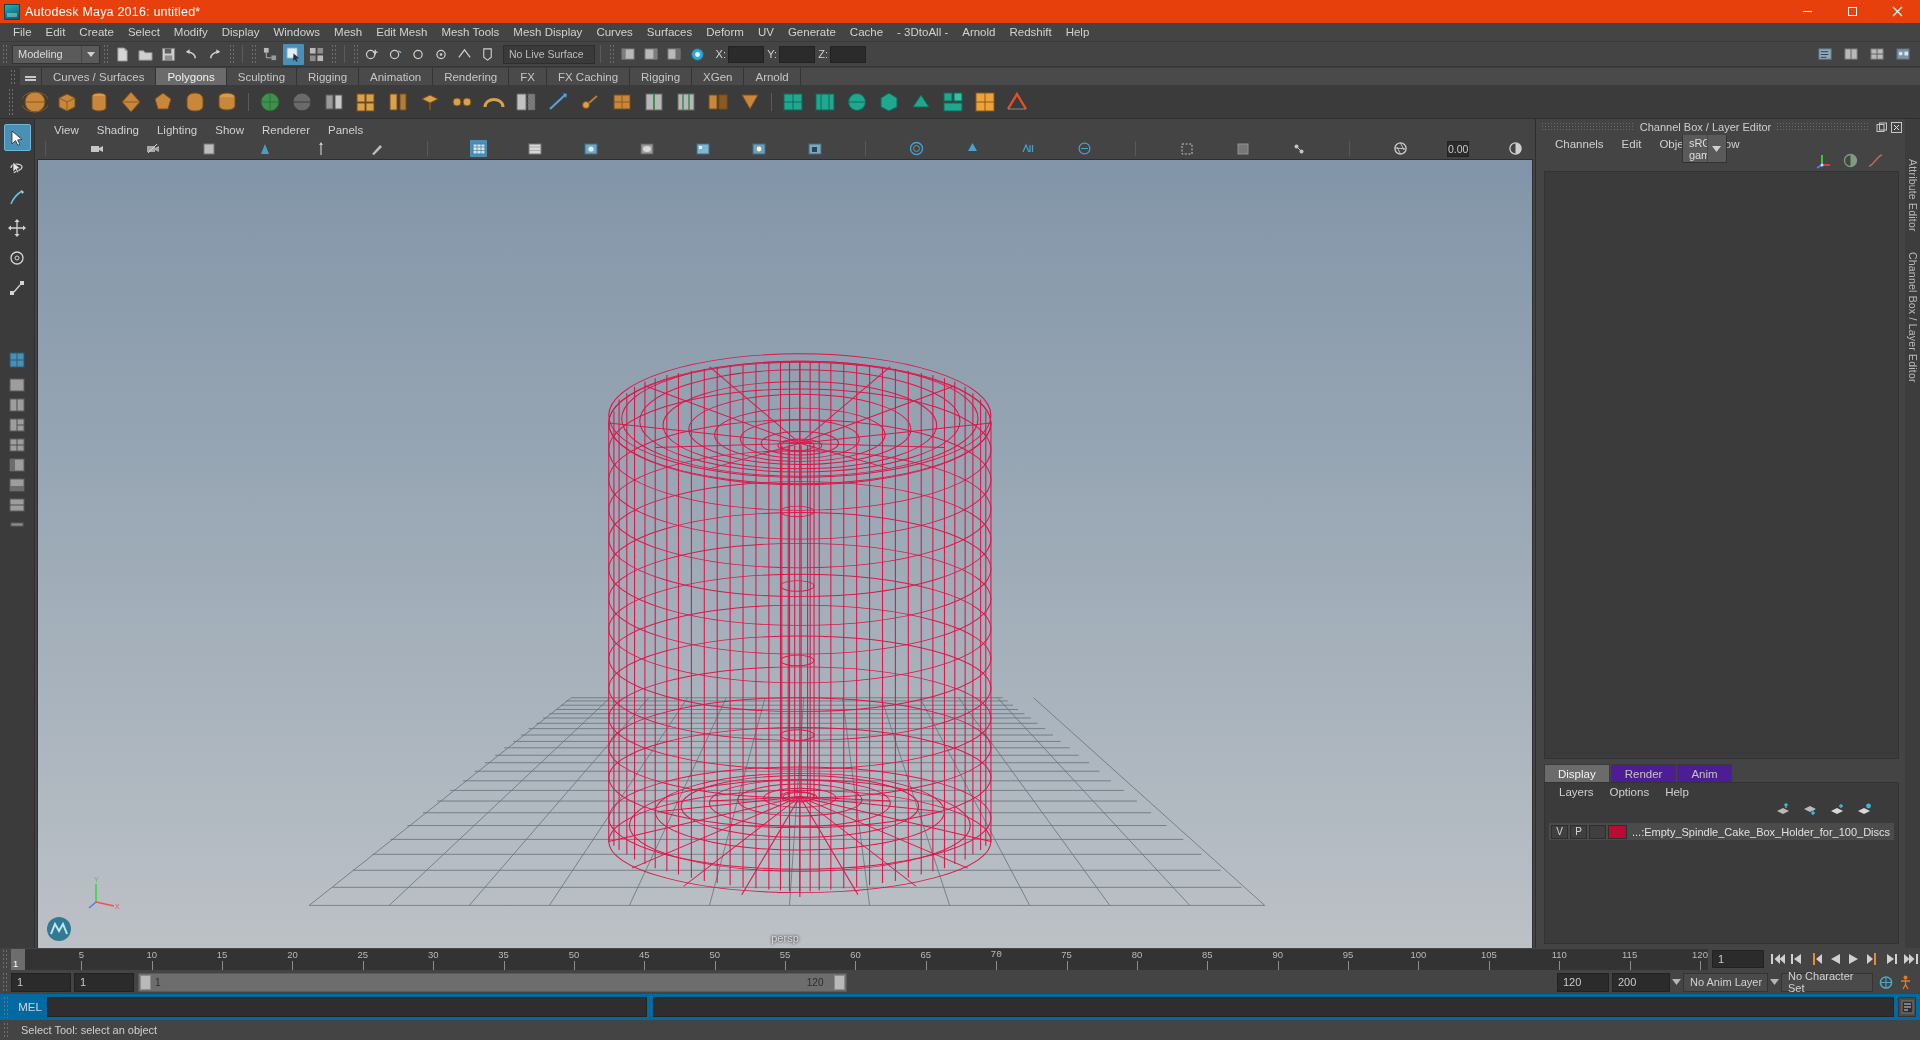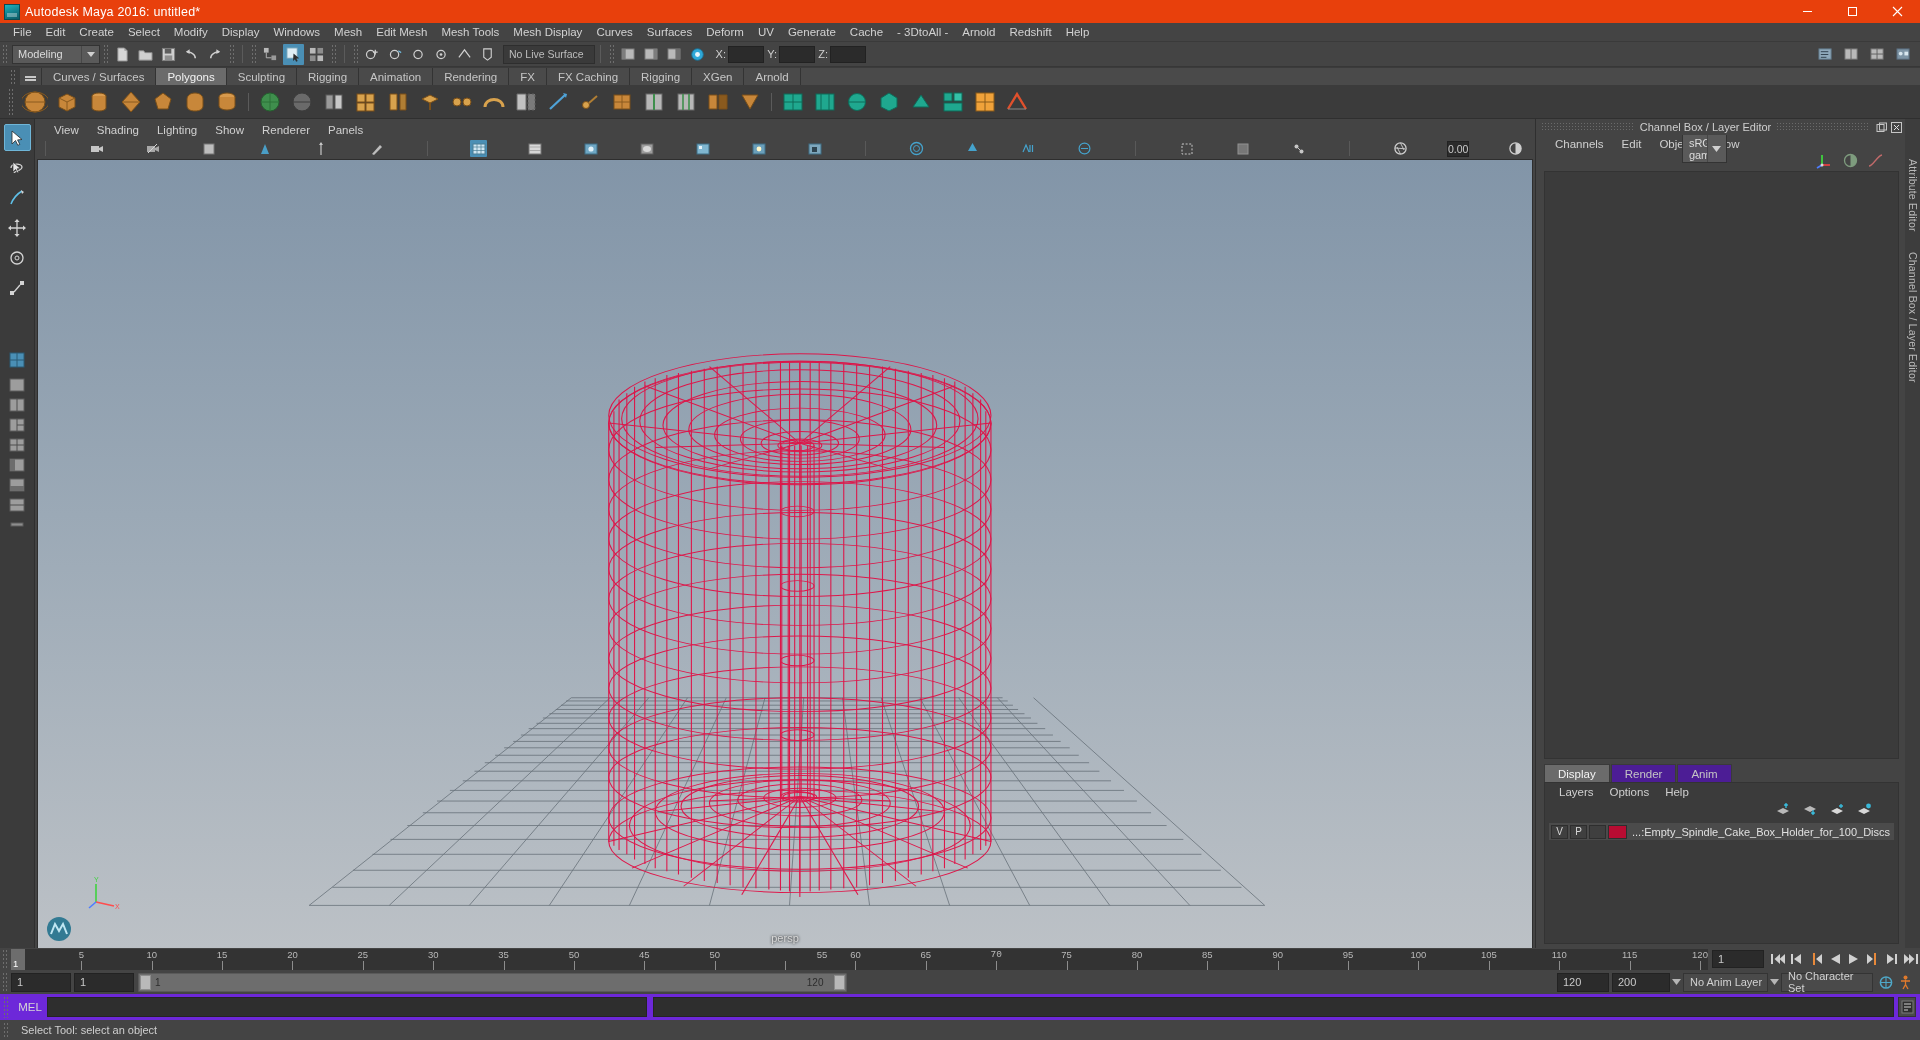--- a/index.html
+++ b/index.html
@@ -221,21 +221,21 @@
   .rg-field { height:19px; background:#2b2b2b; border:1px solid #222; color:#c9c9c9;
     font-size:11px; display:flex; align-items:center; padding-left:5px;}
   .rangebar { flex:1; height:19px; background:#6d6d6d; border:1px solid #5a5a5a; position:relative; margin:0 4px; border-radius:1px;}
   .rg-handle { position:absolute; top:1px; bottom:1px; width:11px; background:#b9b9b9; border:1px solid #8d8d8d;}
   .rg-lbl { position:absolute; color:#2d2d2d; font-size:10px; top:3px;}
   .combo { height:19px; background:#4a4a4a; border:1px solid #343434; color:#d2d2d2; font-size:11px;
     display:flex; align-items:center; padding-left:6px; }
   .combo-arrow { width:13px; display:flex; align-items:center; justify-content:center; }
 
   
-  .mel-row { height: 26px; flex:0 0 26px; background:#6d28d9; display:flex; align-items:center; }
+  .mel-row { height: 26px; flex:0 0 26px; background:#0369a1; display:flex; align-items:center; }
   .mel-grip { width:7px;height:22px;flex:0 0 7px;margin:0 3px;
     background-image: radial-gradient(circle, #6e6e6e 1px, transparent 1px); background-size:3px 4px;}
   .mel-label { color:#d5d5d5; font-size:11.5px; width:34px; text-align:center; flex:0 0 34px;}
   .mel-input { width:600px; height:20px; background:#2e2e2e; border:1px solid #242424; flex:0 0 600px;}
   .mel-output { flex:1; height:20px; background:#2e2e2e; border:1px solid #242424; margin-left:6px;}
   .mel-scriptbtn { width:18px; height:20px; flex:0 0 18px; margin:0 4px; background:#4a4a4a; border:1px solid #343434;
     display:flex; align-items:center; justify-content:center;}
 
   
   .helpline { height: 20px; flex:0 0 20px; background:#444; display:flex; align-items:center; }
@@ -1267,21 +1267,21 @@
         <div class="tl-num" style="left: 422.193px;">30</div>
         <div class="tl-tick" style="left: 492.571px;"></div>
         <div class="tl-num" style="left: 492.571px;">35</div>
         <div class="tl-tick" style="left: 562.95px;"></div>
         <div class="tl-num" style="left: 562.95px;">50</div>
         <div class="tl-tick" style="left: 633.328px;"></div>
         <div class="tl-num" style="left: 633.328px;">45</div>
         <div class="tl-tick" style="left: 703.706px;"></div>
         <div class="tl-num" style="left: 703.706px;">50</div>
         <div class="tl-tick" style="left: 774.084px;"></div>
-        <div class="tl-num" style="left: 774.084px; margin-left: 37px;">55</div>
+        <div class="tl-num" style="left: 774.084px;">55</div>
         <div class="tl-tick" style="left: 844.462px;"></div>
         <div class="tl-num" style="left: 844.462px;">60</div>
         <div class="tl-tick" style="left: 914.84px;"></div>
         <div class="tl-num" style="left: 914.84px;">65</div>
         <div class="tl-tick" style="left: 985.218px;"></div>
         <div class="tl-num" style="left: 985.218px; font-family: Liberation Mono, monospace;">70</div>
         <div class="tl-tick" style="left: 1055.6px;"></div>
         <div class="tl-num" style="left: 1055.6px;">75</div>
         <div class="tl-tick" style="left: 1125.97px;"></div>
         <div class="tl-num" style="left: 1125.97px;">80</div>

